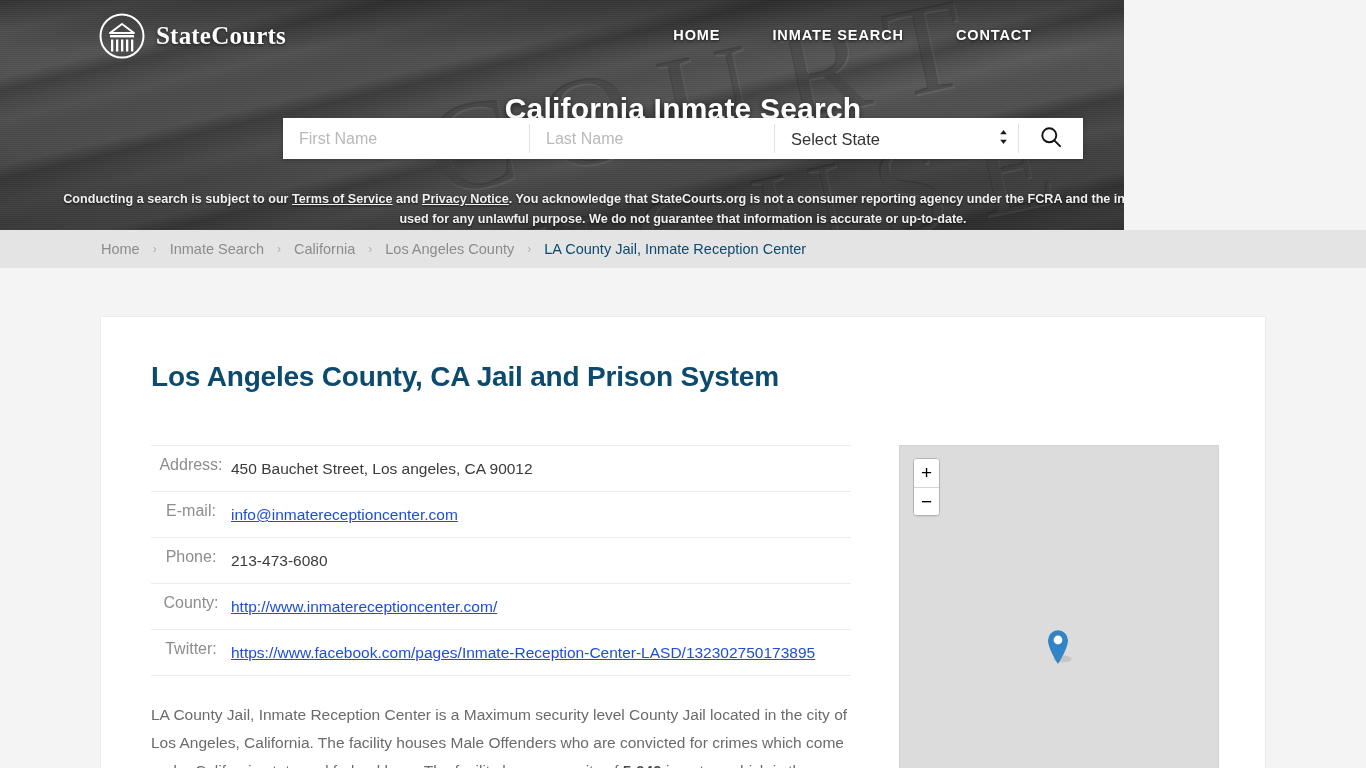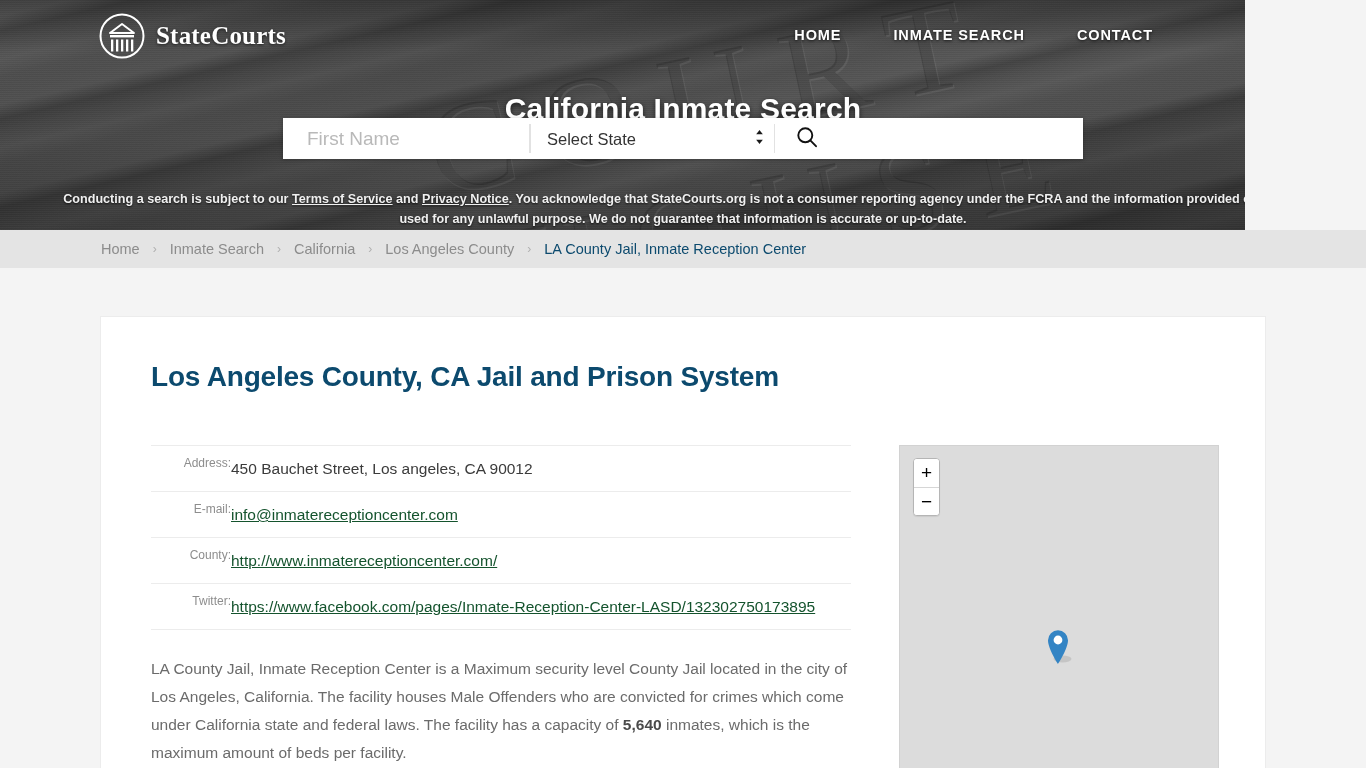--- a/index.html
+++ b/index.html
@@ -9,21 +9,21 @@
     width: 1366px; height: 768px;
     overflow: hidden;
     background: #f4f4f4;
     font-family: "Liberation Sans", sans-serif;
     -webkit-font-smoothing: antialiased;
   }
 
   
   .hero {
     position: relative;
-    width: 1245px;
+    width: 1124px;
     height: 230px;
     overflow: hidden;
     background: #ec4899;
   }
   .hero-bg {
     position: absolute;
     inset: 0;
     background:
       
       linear-gradient(180deg, rgba(20,20,20,.55) 0%, rgba(35,35,35,.30) 22%, rgba(30,30,30,.33) 60%, rgba(25,25,25,.55) 100%),
@@ -117,23 +117,23 @@
     position: absolute; top: 118px; left: 283px;
     width: 800px; height: 41px;
     background: #ffffff;
     display: flex;
     align-items: stretch;
     box-shadow: 0 1px 4px rgba(0,0,0,.25);
   }
   .searchbar input[type=text] {
     border: 0; outline: 0;
     height: 100%;
-    padding: 0 24px;
+    padding: 0 16px;
     font-family: "Liberation Sans", sans-serif;
-    font-size: 19px;
+    font-size: 16px;
     color: #333;
     background: transparent;
   }
   .searchbar input::placeholder { color: #b9b9b9; }
   #first-name { width: 246px; }
   #last-name  { width: 244px; }
   .sb-div { width: 1px; background: #e2e2e2; margin: 6px 0; flex: none; }
   .sb-select-wrap {
     position: relative;
     width: 243px;
@@ -218,37 +218,37 @@
 
   .body-cols { display: flex; align-items: flex-start; }
   .col-left { width: 700px; flex: none; }
   .col-right { flex: 1; padding-left: 48px; }
 
   
   .facts { width: 100%; border-collapse: collapse; }
   .facts tr { border-bottom: 1px solid #ececec; }
   .facts tr:first-child { border-top: 1px solid #ececec; }
   .facts th {
-    text-align: right;
+    text-align: center;
     font-weight: 400;
     color: #8d8d8d;
-    font-size: 12px;
+    font-size: 16px;
     padding: 10px 0;
     width: 80px;
     white-space: nowrap;
     vertical-align: top;
   }
   .facts td {
     font-size: 15.5px;
     color: #3b3b3b;
     padding: 10px 0 10px 0;
     vertical-align: top;
     line-height: 25px;
   }
-  .facts td a { color: #14532d; text-decoration: underline; }
+  .facts td a { color: #1d4ed8; text-decoration: underline; }
 
   .description {
     margin: 25px 0 0;
     font-size: 15.5px;
     line-height: 28px;
     color: #6b6b6b;
     max-width: 700px;
   }
   .description b { color: #4a4a4a; font-weight: 700; }
 
@@ -319,20 +319,21 @@
       <a href="#">HOME</a>
       <a href="#">INMATE SEARCH</a>
       <a href="#">CONTACT</a>
     </nav>
 
     <h1 class="hero-title">California Inmate Search</h1>
 
     <form class="searchbar">
       <input id="first-name" type="text" placeholder="First Name" style="">
       <span class="sb-div"></span>
+      <input id="last-name" type="text" placeholder="Last Name" style="">
       <span class="sb-div"></span>
       <span class="sb-select-wrap">
         <select>
           <option>Select State</option>
         </select>
         <span class="sb-spinner">
           <svg width="9" height="16" viewBox="0 0 9 16" aria-hidden="true">
             <path d="M4.5 1 L7.8 5.2 L1.2 5.2 Z" fill="#1a1a1a"></path>
             <path d="M4.5 15 L7.8 10.8 L1.2 10.8 Z" fill="#1a1a1a"></path>
           </svg>
@@ -383,20 +384,24 @@
               <th>Address:</th>
               <td>450 Bauchet Street, Los angeles, CA 90012</td>
             </tr>
             <tr>
               <th>E-mail:</th>
               <td>
                 <a href="#">info@inmatereceptioncenter.com</a>
               </td>
             </tr>
             <tr>
+              <th>Phone:</th>
+              <td>213-473-6080</td>
+            </tr>
+            <tr>
               <th>County:</th>
               <td>
                 <a href="#">http://www.inmatereceptioncenter.com/</a>
               </td>
             </tr>
             <tr>
               <th>Twitter:</th>
               <td>
                 <a href="#">https://www.facebook.com/pages/Inmate-Reception-Center-LASD/132302750173895</a>
               </td>

